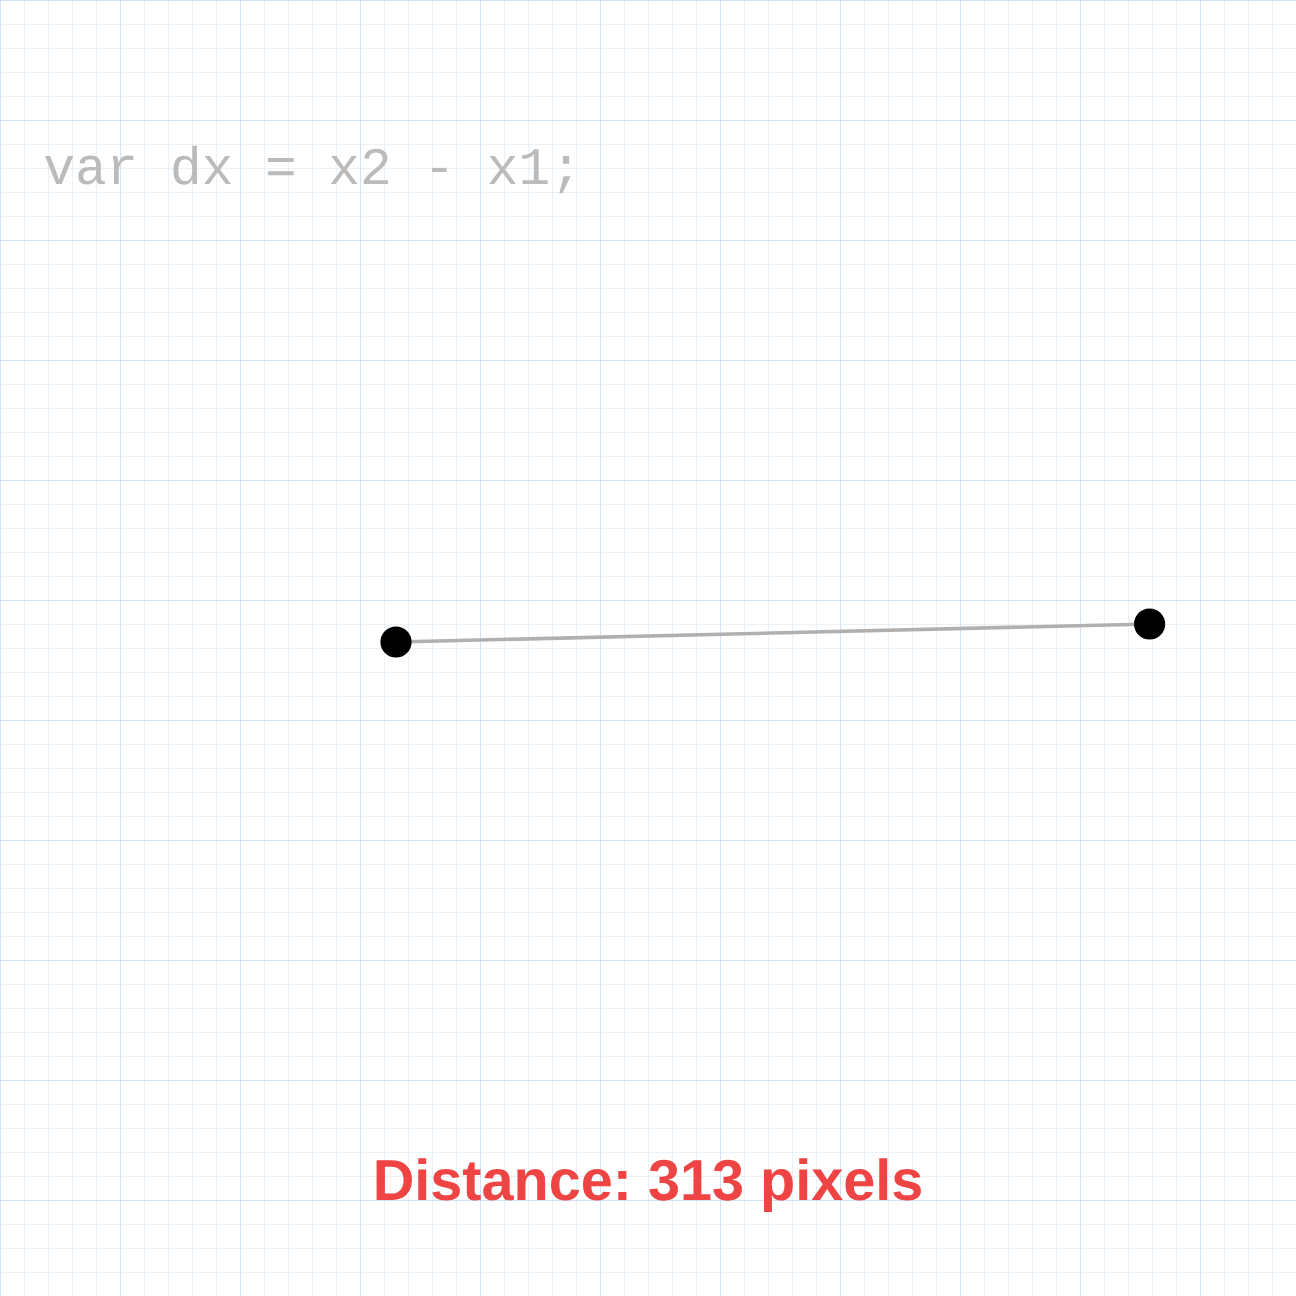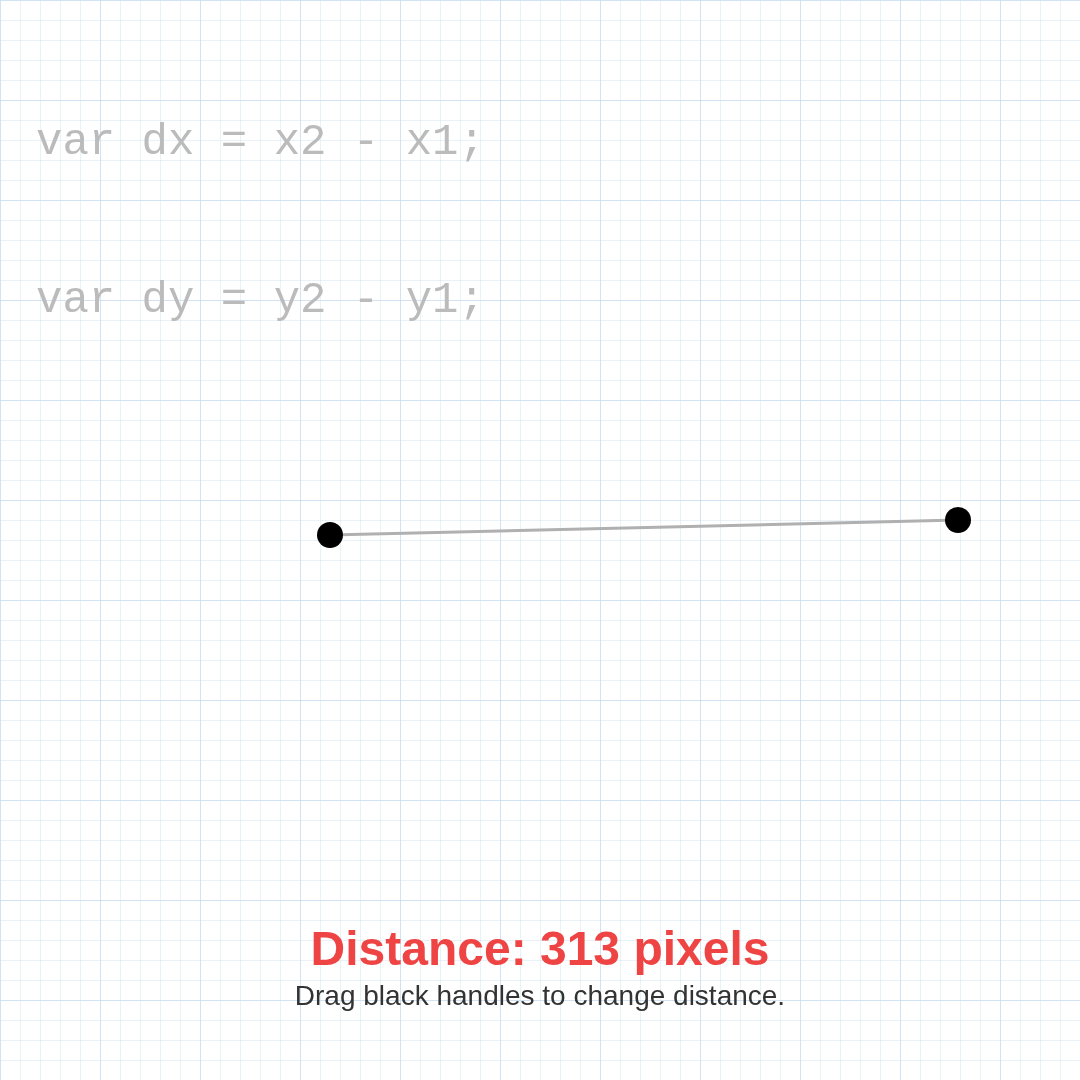--- a/index.html
+++ b/index.html
@@ -78,26 +78,24 @@
       font-size: 28px;
       color: #333333;
       margin-top: 4px;
     }
   </style>
 </head>
 <body>
 
 <div class="code-block">
   <div>var dx = x2 - x1;</div>
-  <div>var dy = y2 - y1;</div>
 </div>
 
 <svg class="canvas">
   <line id="connector" stroke="#b0b0b0" stroke-width="3" x1="330" y1="535" x2="958" y2="520"></line>
 </svg>
 
 <div class="handle" id="handle1" style="left: 330px; top: 535px;"></div>
 <div class="handle" id="handle2" style="left: 958px; top: 520px;"></div>
 
 <div class="footer">
   <div class="distance-label">Distance: 313 pixels</div>
-  <div class="hint-label">Drag black handles to change distance.</div>
 </div>
 
 </body></html>

